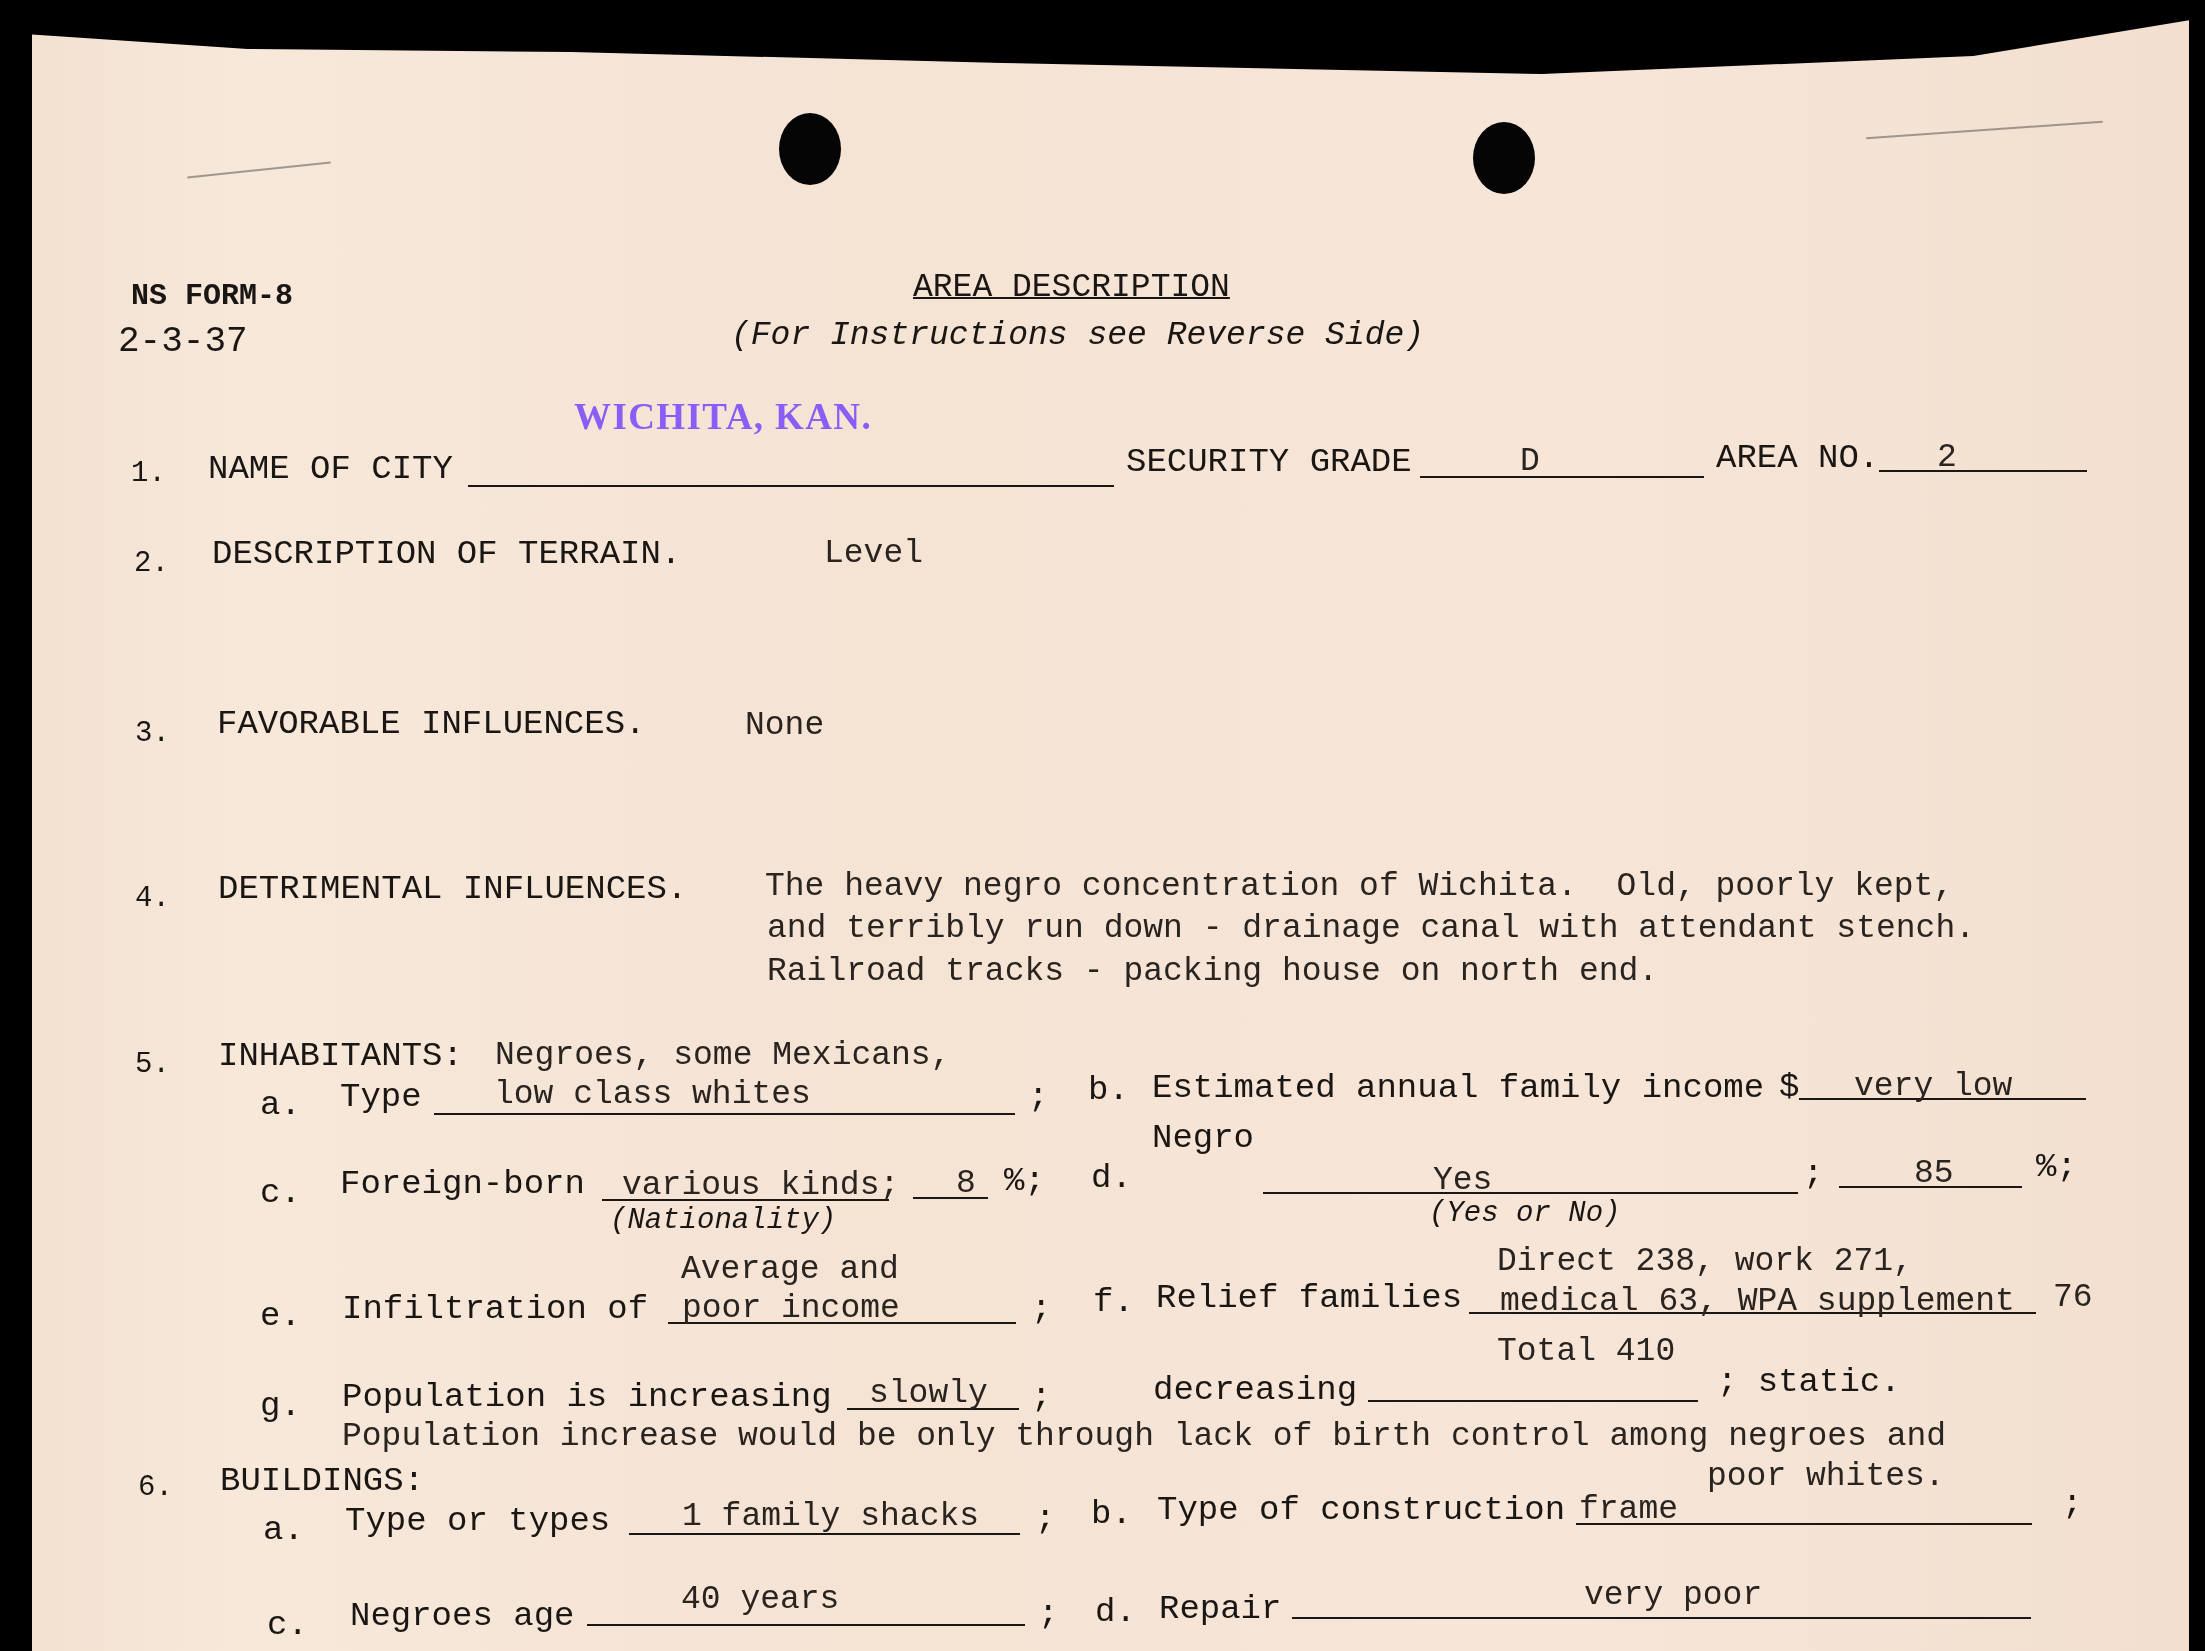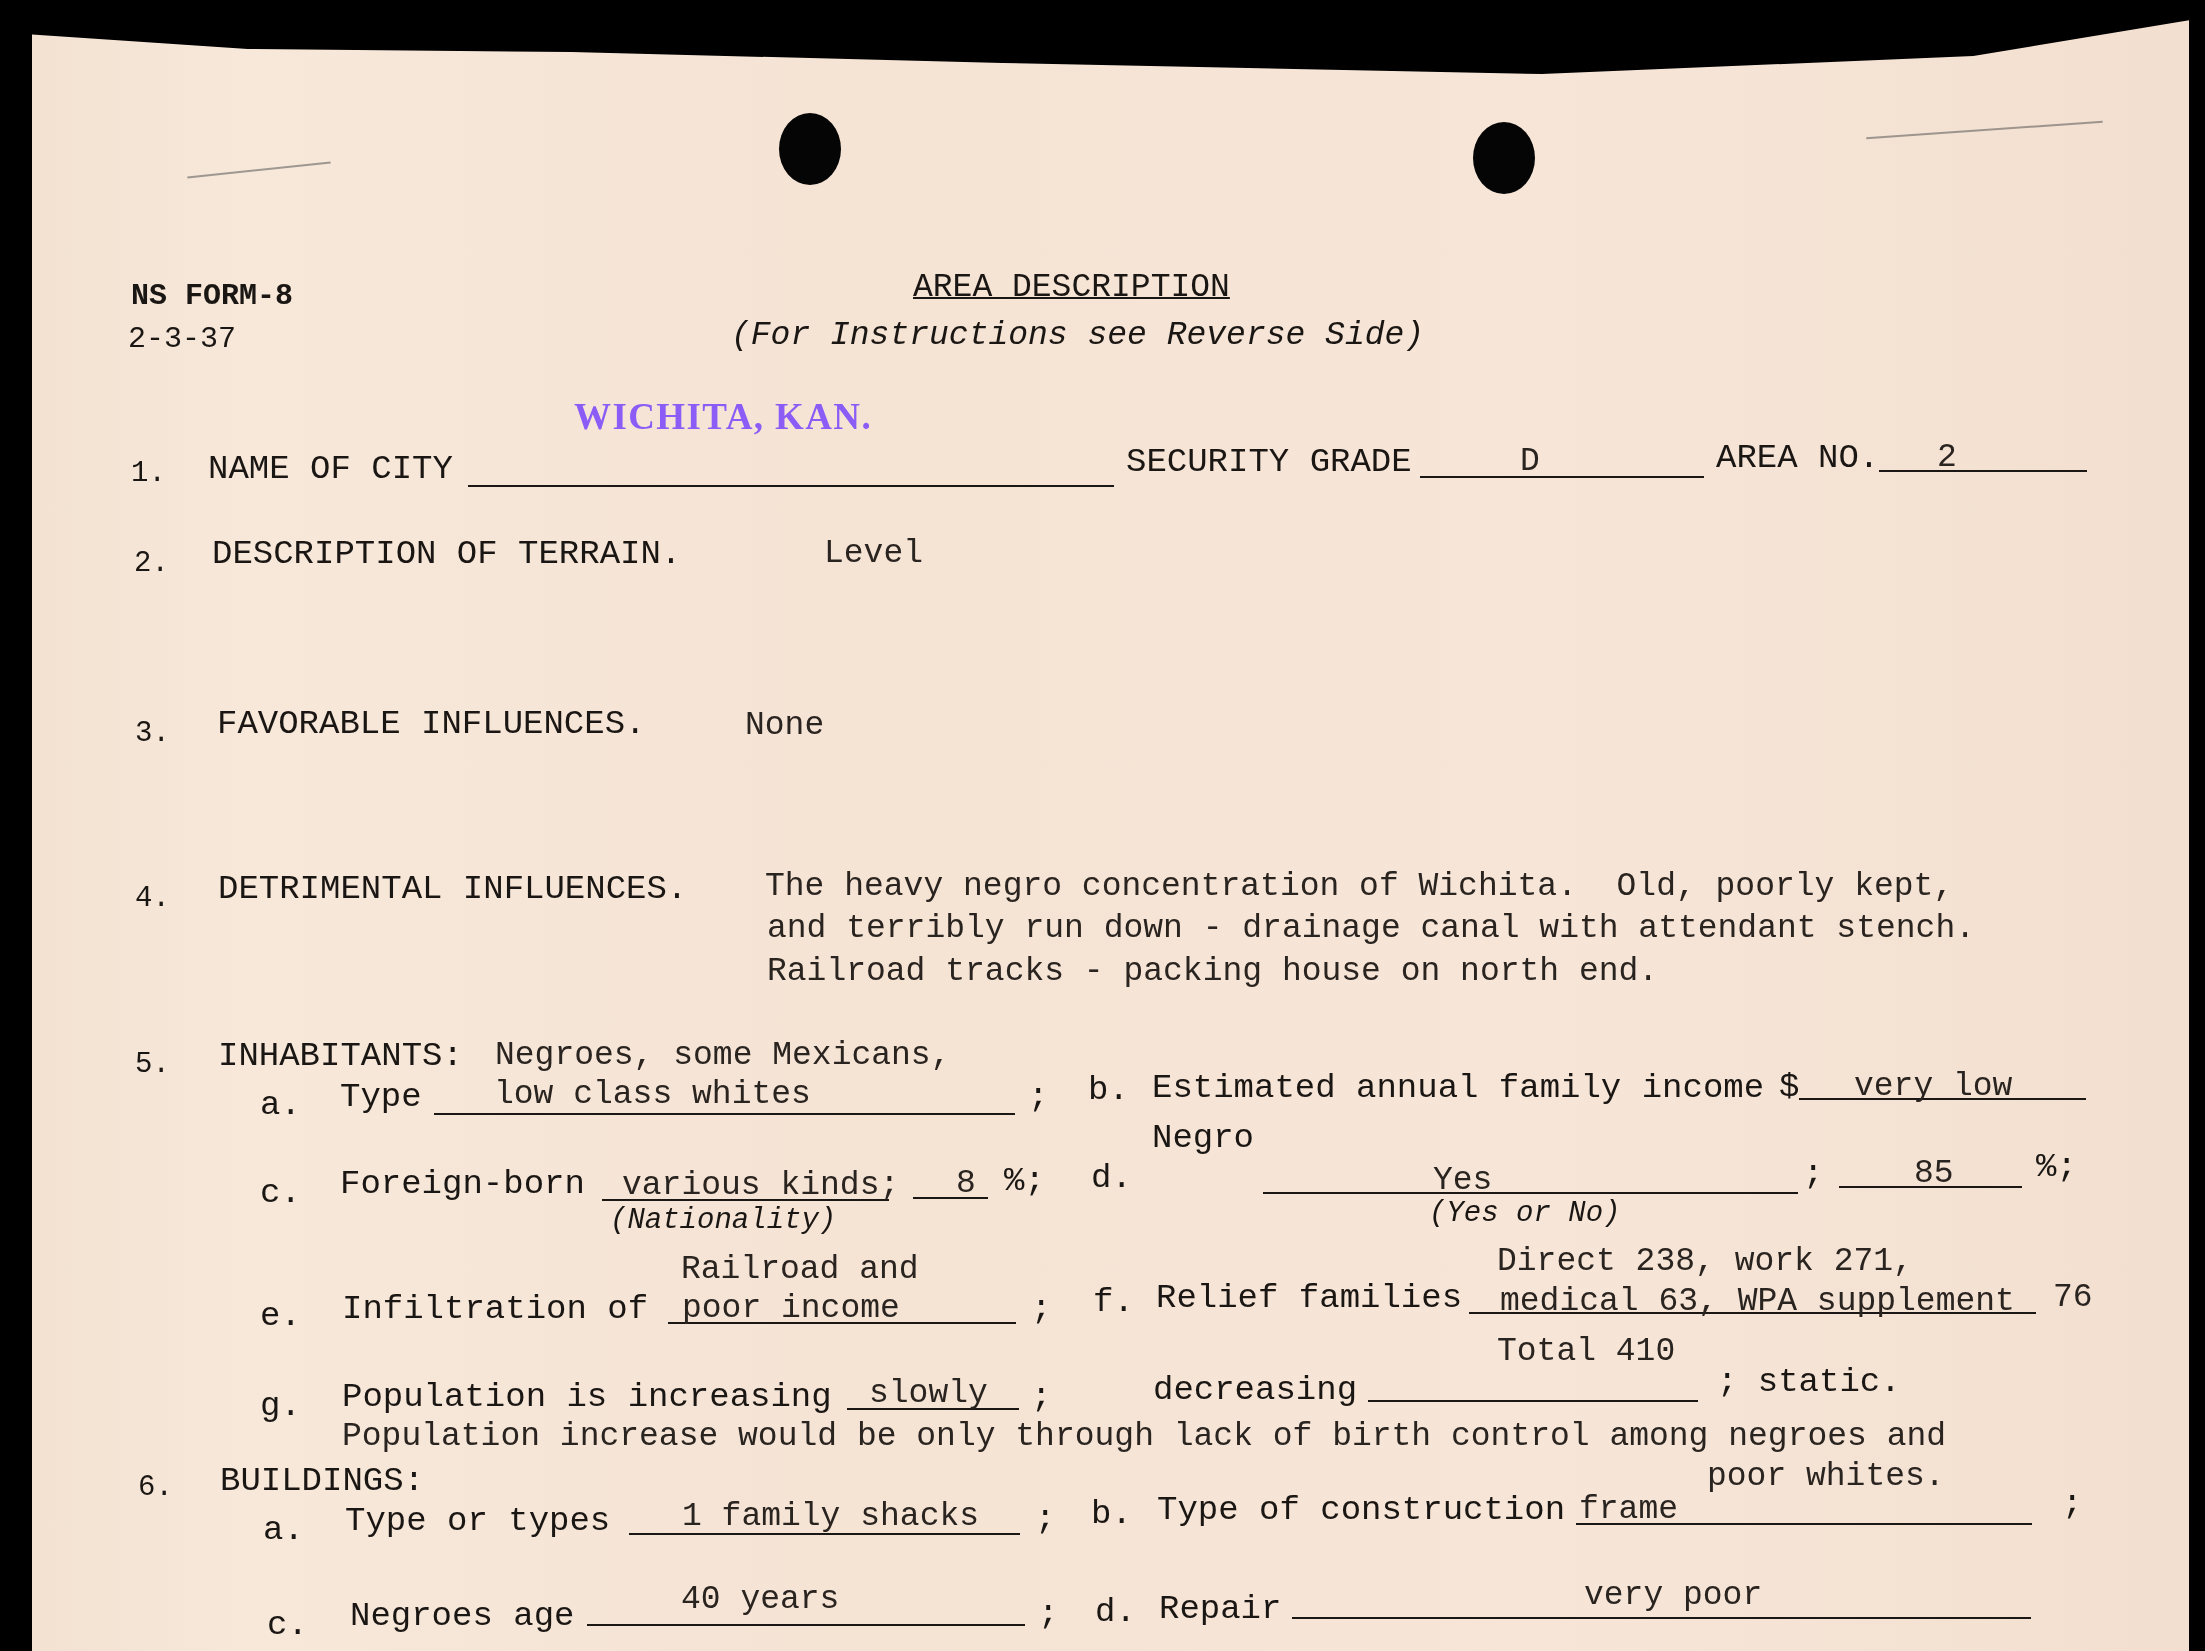--- a/index.html
+++ b/index.html
@@ -23,21 +23,21 @@
 
 <div class="paper"></div>
 
 <div class="hole" style="left:779px;top:113px;"></div>
 <div class="hole" style="left:1473px;top:122px;"></div>
 
 <div class="smudge" style="left:187px;top:169px;width:144px;transform:rotate(-6deg);"></div>
 <div class="smudge" style="left:1866px;top:129px;width:237px;transform:rotate(-4deg);"></div>
 
 <div class="t" style="left:131px;top:281px;font-size:30px;font-weight:bold;">NS FORM-8</div>
-<div class="t" style="left:128px;top:324px;font-size:30px;">2-3-37</div>
+<div class="t" style="left:118px;top:324px;font-size:36px;">2-3-37</div>
 <div class="t ul" style="left:913px;top:271px;font-size:33px;">AREA DESCRIPTION</div>
 <div class="t it" style="left:731px;top:319px;font-size:33px;">(For Instructions see Reverse Side)</div>
 
 <div class="t stamp" style="left:574px;top:398px;">WICHITA, KAN.</div>
 
 <div class="t" style="left:131px;top:459px;font-size:29px;">1.</div>
 <div class="t" style="left:208px;top:452px;">NAME OF CITY</div>
 <div class="blank" style="left:468px;top:485px;width:646px;"></div>
 <div class="t" style="left:1126px;top:445px;">SECURITY GRADE</div>
 <div class="blank" style="left:1420px;top:476px;width:284px;"></div>
@@ -88,21 +88,21 @@
 <div class="t" style="left:1091px;top:1161px;">d.</div>
 <div class="t" style="left:1152px;top:1121px;">Negro</div>
 <div class="blank" style="left:1263px;top:1192px;width:535px;"></div>
 <div class="t val" style="left:1433px;top:1164px;">Yes</div>
 <div class="t it small" style="left:1429px;top:1199px;font-family:Liberation Mono, monospace;">(Yes or No)</div>
 <div class="t" style="left:1803px;top:1157px;">;</div>
 <div class="blank" style="left:1839px;top:1186px;width:183px;"></div>
 <div class="t val" style="left:1914px;top:1157px;">85</div>
 <div class="t" style="left:2036px;top:1150px;">%;</div>
 
-<div class="t val" style="left:681px;top:1253px;">Railroad and</div>
+<div class="t val" style="left:681px;top:1253px;">Average and</div>
 <div class="t" style="left:260px;top:1299px;">e.</div>
 <div class="t" style="left:342px;top:1292px;">Infiltration of</div>
 <div class="blank" style="left:668px;top:1322px;width:348px;"></div>
 <div class="t val" style="left:682px;top:1292px;">poor income</div>
 <div class="t" style="left:1031px;top:1292px;">;</div>
 
 <div class="t val" style="left:1497px;top:1245px;">Direct 238, work 271,</div>
 <div class="t" style="left:1093px;top:1285px;">f.</div>
 <div class="t" style="left:1156px;top:1281px;">Relief families</div>
 <div class="blank" style="left:1469px;top:1312px;width:567px;"></div>

